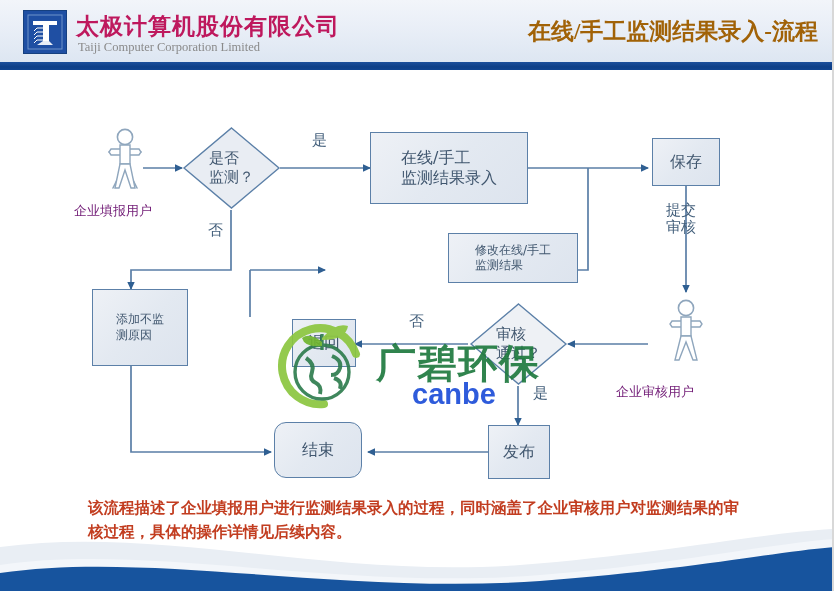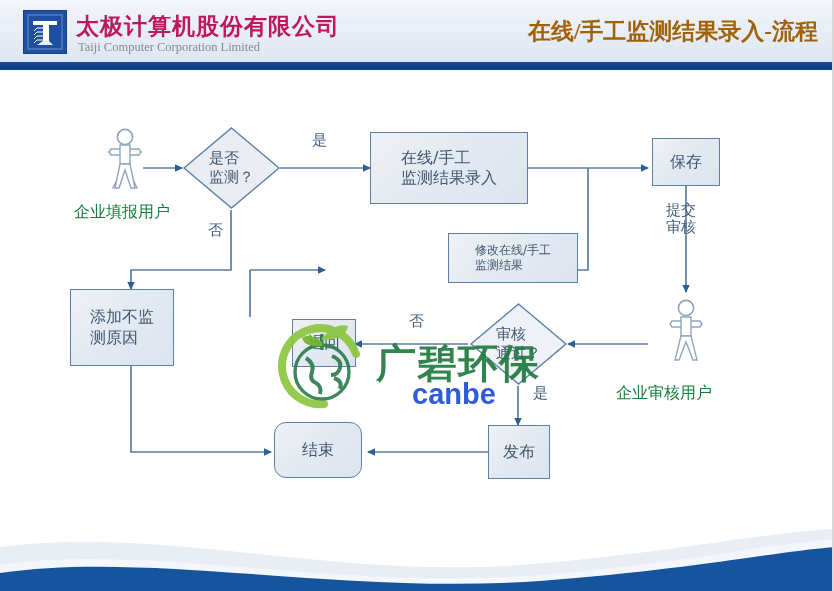--- a/index.html
+++ b/index.html
@@ -83,21 +83,21 @@
   }
 
   .edge-label {
     position: absolute;
     color: #44607c; font-size: 15px; line-height: 1.15;
     font-family: "DejaVu Sans", "Liberation Sans", sans-serif;
     white-space: nowrap; z-index: 5;
   }
   .actor-caption {
     position: absolute;
-    color: #15803d; font-size: 16px;
+    color: #701a75; font-size: 13px;
     font-family: "DejaVu Sans", "Liberation Sans", sans-serif;
     white-space: nowrap; z-index: 5;
   }
   .actor-icon { position: absolute; z-index: 4; }
 
   
   #watermark {
     position: absolute; left: 276px; top: 246px;
     width: 290px; height: 110px;
     z-index: 6; pointer-events: none; opacity: .92;
@@ -212,21 +212,21 @@
 
     <div class="node" style="left:652px; top:68px; width:68px; height:48px; font-size:16px;">保存</div>
 
     <div class="node small-text" style="left:448px; top:163px; width:130px; height:50px;">
       <div>
         <div>修改在线/手工</div>
         <div>监测结果</div>
       </div>
     </div>
 
-    <div class="node" style="left:70px; top:219px; width:104px; height:77px; font-size:16px;">
+    <div class="node" style="left:92px; top:219px; width:96px; height:77px; font-size:12px;">
       <div>
         <div>添加不监</div>
         <div>测原因</div>
       </div>
     </div>
 
     <div class="node" style="left:292px; top:249px; width:64px; height:48px; font-size:16px;">退回</div>
 
     <div class="diamond-wrap" style="left:469px; top:232px; width:99px; height:84px;">
       <svg width="99" height="84" aria-hidden="true">
@@ -284,20 +284,21 @@
         <path d="M46 30 L46 14" stroke="#2f7d4f" stroke-width="3.4"></path>
         <path d="M46 18 q14 -16 26 -12 q-2 14 -26 14 z" fill="#8cc63f"></path>
         <path d="M46 22 q-12 -10 -20 -4 q3 10 20 8 z" fill="#6fb52e"></path>
       </svg>
       <div id="wm-text">广碧环保</div>
       <div id="wm-sub">canbe</div>
     </div>
 
   </div>
 
+  <div id="caption">该流程描述了企业填报用户进行监测结果录入的过程，同时涵盖了企业审核用户对监测结果的审核过程，具体的操作详情见后续内容。</div>
 
   <svg id="footer-wave" width="834" height="70" viewBox="0 0 834 70" preserveAspectRatio="none">
     <path d="M0,26 C160,4 330,58 520,44 C660,33 760,12 834,8 L834,70 L0,70 Z" fill="#e9eef4"></path>
     <path d="M0,44 C150,22 340,70 540,54 C680,43 772,22 834,18 L834,70 L0,70 Z" fill="#f3f6fa"></path>
     <path d="M0,52 C150,30 340,74 540,60 C690,49 780,30 834,26 L834,70 L0,70 Z" fill="#17549e"></path>
   </svg>
 
 </div>
 
 </body></html>

